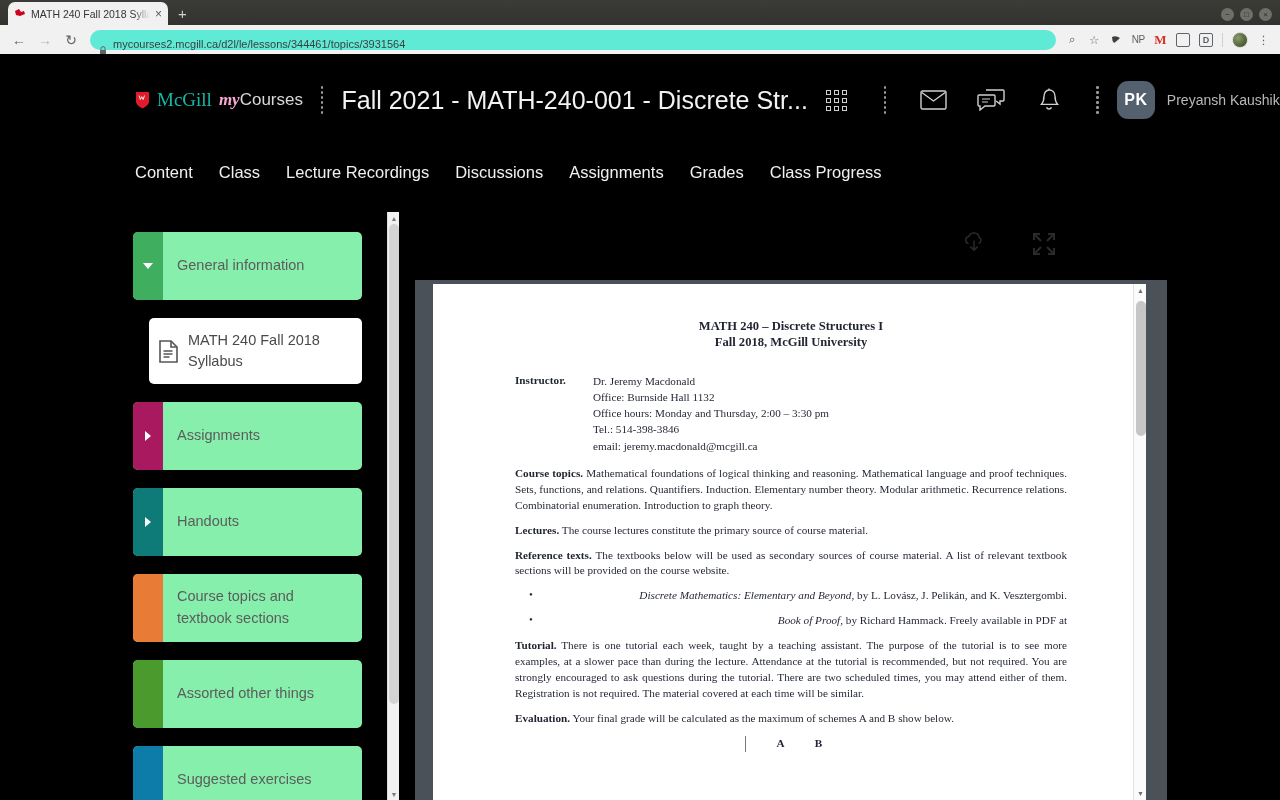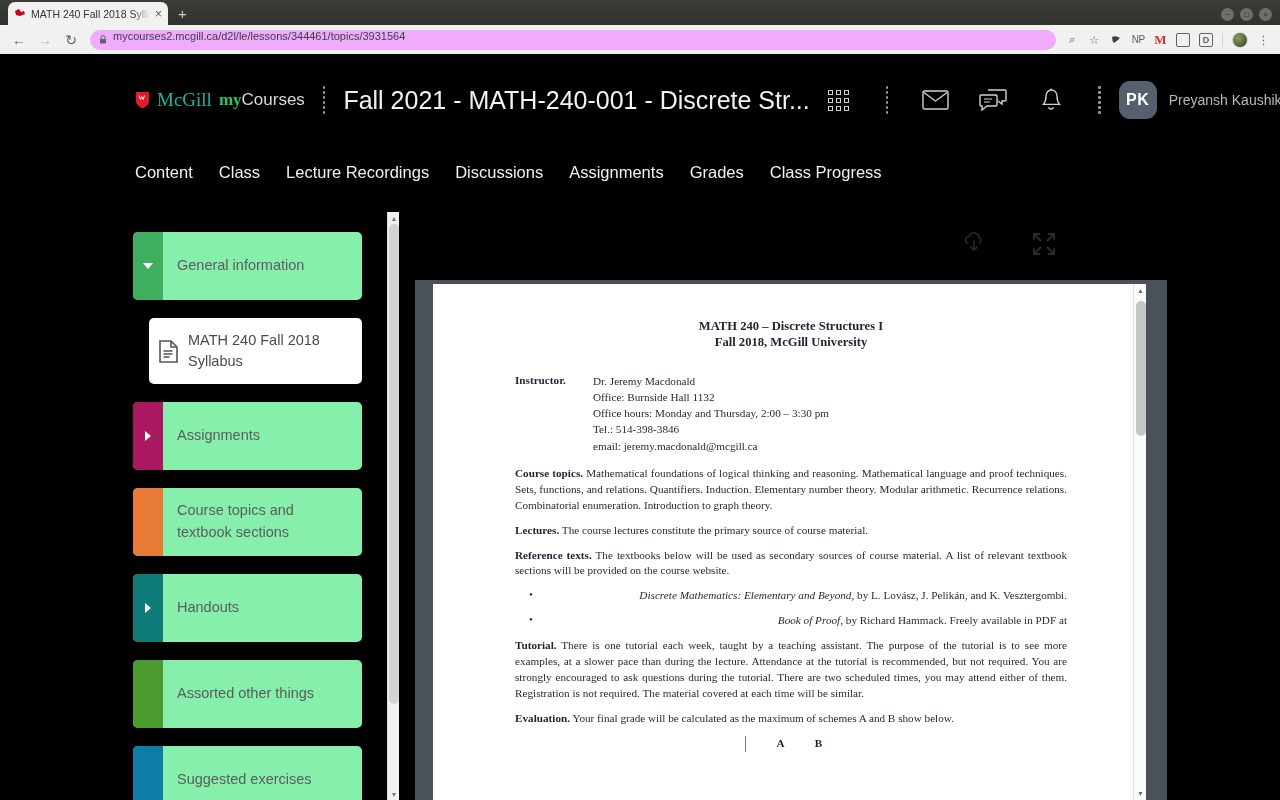--- a/index.html
+++ b/index.html
@@ -40,22 +40,22 @@
         color: #2c2c29; font-size: 8px; line-height: 1; }
 
   .toolbar {
     position: absolute; top: 25px; left: 0; width: 1280px; height: 29px;
     background: #f1f1f1; display: flex; align-items: center; padding: 0 8px; gap: 4px;
   }
   .navbtn { width: 22px; height: 22px; display: flex; align-items: center; justify-content: center;
             color: #5f6368; font-size: 14px; cursor: pointer; }
   .navbtn.disabled { color: #b4b4b4; }
   .omnibox {
-    flex: 1; height: 20px; background: #f0abfc; border-radius: 10px;
-    display: flex; align-items: flex-start; padding: 0 9px; gap: 6px;
+    flex: 1; height: 20px; background: #5eead4; border-radius: 10px;
+    display: flex; align-items: flex-end; padding: 0 9px; gap: 6px;
     margin-left: 4px; margin-right: 6px; max-width: 990px;
   }
   .lock { width: 8px; height: 9px; position: relative; flex: none; }
   .url { font-size: 11px; color: #3c4043; white-space: nowrap; overflow: hidden; }
   .tb-icons { display: flex; align-items: center; gap: 9px; padding-right: 2px; }
   .tbi { font-size: 11.5px; color: #5f6368; display: flex; align-items: center;
          justify-content: center; min-width: 13px; height: 18px; cursor: pointer; }
   .tbi.boxed { border: 1.4px solid #5f6368; border-radius: 2px; width: 14px; height: 14px;
                font-size: 9px; font-weight: bold; }
   .tbi.red { color: #d93025; font-weight: bold; font-family: "Liberation Serif", serif; font-size: 13px; }
@@ -67,21 +67,21 @@
 
   
   .d2l-header {
     position: absolute; top: 54px; left: 0; width: 1280px; height: 92px;
     background: #000; display: flex; align-items: center;
   }
   .brand { display: flex; align-items: center; gap: 7px; margin-left: 135px; }
   .shield { width: 15px; height: 18px; }
   .mcgill { color: #14b8a6; font-family: "Liberation Serif", serif; font-size: 19px; }
   .mycourses { font-size: 17px; }
-  .mycourses .my { color: #22c55e; font-family: "Liberation Serif", serif; font-weight: bold; }
+  .mycourses .my { color: #f9a8d4; font-style: italic; font-family: "Liberation Serif", serif; font-weight: bold; }
   .mycourses .courses { color: #d8d8d8; }
   .vdots { display: flex; flex-direction: column; gap: 2.5px; margin: 0 18px; }
   .vdots i { width: 2.5px; height: 2.5px; border-radius: 50%; background: #9a9a9a; display: block; }
   .course-title { color: #f2f2f2; font-size: 25px; font-weight: 300; white-space: nowrap; }
   .hdr-right { margin-left: auto; display: flex; align-items: center; padding-right: 12px; }
   .waffle { display: grid; grid-template-columns: repeat(3, 5px); gap: 3px; }
   .waffle i { width: 5px; height: 5px; border: 1px solid #cfcfcf; display: block; }
   .hicon { width: 30px; height: 30px; display: flex; align-items: center; justify-content: center;
            margin: 0 14px; cursor: pointer; }
   .pk { width: 38px; height: 38px; border-radius: 11px; background: #55606e; color: #fff;
@@ -322,29 +322,29 @@
       </div>
 
       <div class="module">
         <span class="accent" style="background:#A8195F">
           <span class="caret right"></span>
         </span>
         <span class="mod-label">Assignments</span>
       </div>
 
       <div class="module">
+        <span class="accent" style="background:#0E7B78">
+          <span class="caret right"></span>
+        </span>
+        <span class="mod-label">Handouts</span>
+      </div>
+
+      <div class="module">
         <span class="accent" style="background:#E87B35"></span>
         <span class="mod-label">Course topics and textbook sections</span>
-      </div>
-
-      <div class="module">
-        <span class="accent" style="background:#0E7B78">
-          <span class="caret right"></span>
-        </span>
-        <span class="mod-label">Handouts</span>
       </div>
 
       <div class="module">
         <span class="accent" style="background:#4A9A2E"></span>
         <span class="mod-label">Assorted other things</span>
       </div>
 
       <div class="module">
         <span class="accent" style="background:#0D7CA8"></span>
         <span class="mod-label">Suggested exercises</span>

